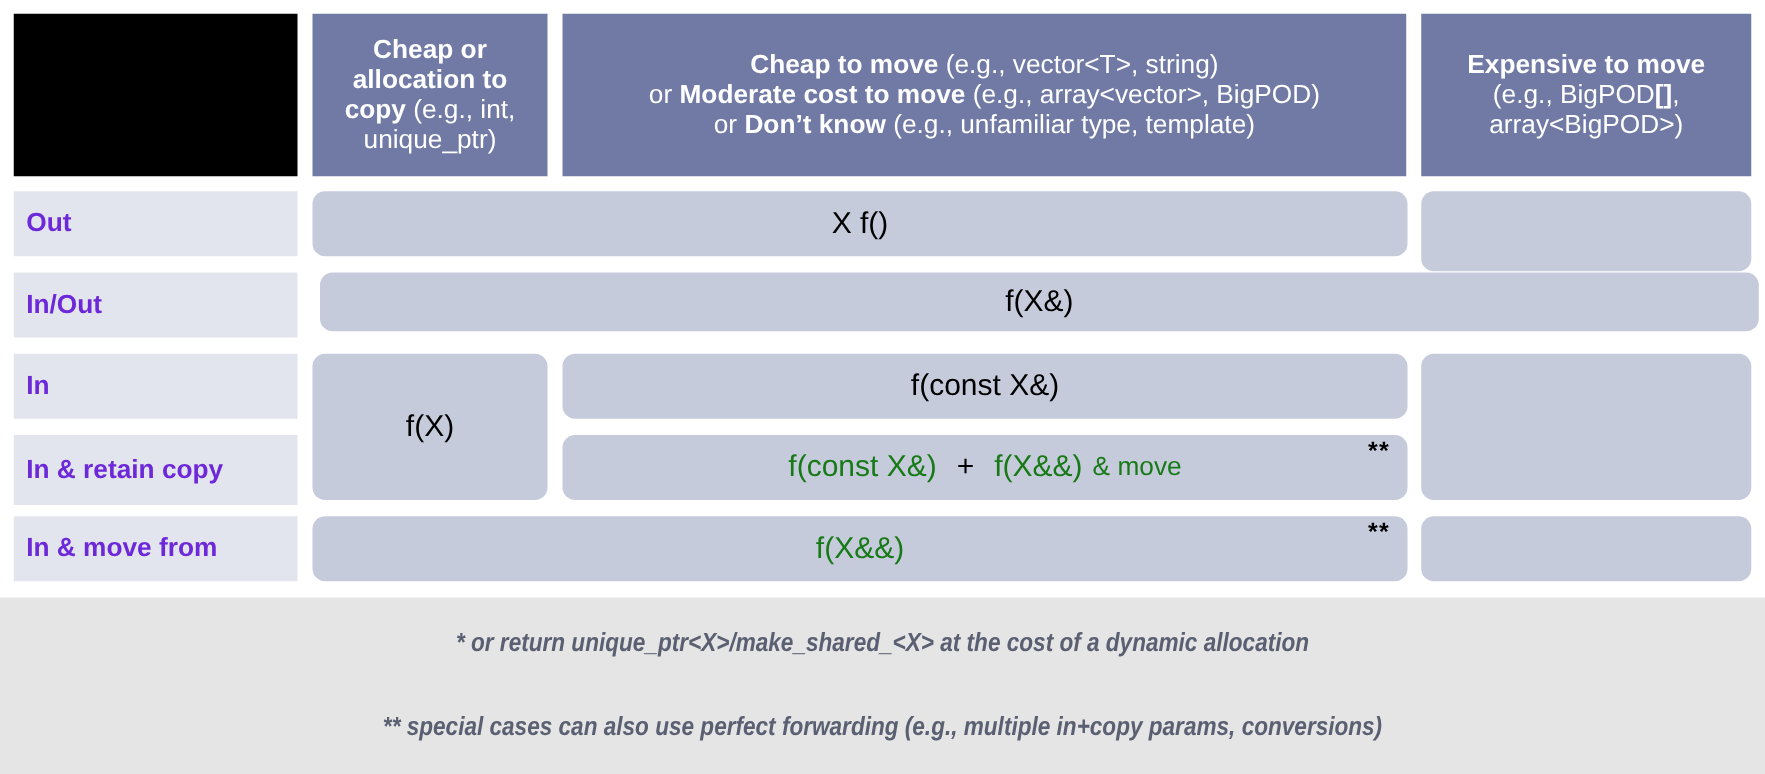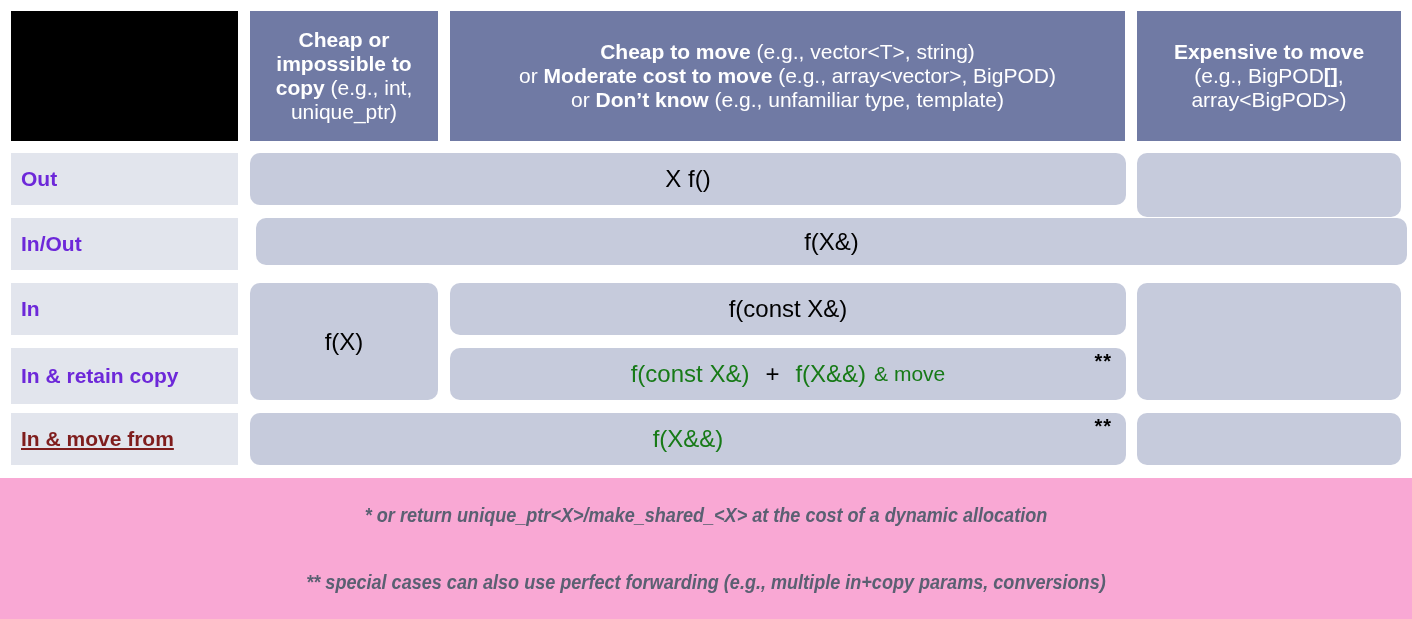--- a/index.html
+++ b/index.html
@@ -38,21 +38,21 @@
   
   .rowlbl{
     background:#E2E5ED;
     color:#6d28d9;
     font-weight:bold;
     font-size:21px;
     justify-content:flex-start;
     text-align:left;
     padding-left:10px;
   }
-  .rowlbl.green{color:#7f1d1d;text-decoration:underline;}
+  .rowlbl.green{color:#6d28d9;}
 
   
   .body{
     background:#C6CBDC;
     color:#000000;
     font-size:24px;
     border-radius:10px;
   }
   .body.green{color:#177A17;}
   .body.empty{}
@@ -66,21 +66,21 @@
     font-size:20px;
     font-weight:bold;
     color:#000000;
     letter-spacing:1px;
   }
 
   
   .footband{
     position:absolute;
     left:0;right:0;
-    background:#f9a8d4;
+    background:#e5e5e5;
   }
   .foot{
     position:absolute;
     width:100%;
     text-align:center;
     color:#5A6072;
     font-style:italic;
     font-weight:bold;
     font-size:21px;
     font-family:"Liberation Sans", sans-serif;
@@ -90,21 +90,21 @@
 </head>
 <body>
 
 <div class="sheet">
 
   <div class="cell corner" style="left:11px;top:11px;width:227px;height:130px;"></div>
 
   <div class="cell hdr" style="left:250px;top:11px;width:188px;height:130px;">
     <div>
       <b>Cheap or</b><br>
-      <b>impossible to</b><br>
+      <b>allocation to</b><br>
       <b>copy</b><span class="norm"> (e.g., int,</span><br>
       <span class="norm">unique_ptr)</span>
     </div>
   </div>
 
   <div class="cell hdr" style="left:450px;top:11px;width:675px;height:130px;">
     <div>
       <b>Cheap to move</b><span class="norm"> (e.g., vector&lt;T&gt;, string)</span><br>
       <span class="norm">or </span><b>Moderate cost to move</b><span class="norm"> (e.g., array&lt;vector&gt;, BigPOD)</span><br>
       <span class="norm">or </span><b>Don’t know</b><span class="norm"> (e.g., unfamiliar type, template)</span>

